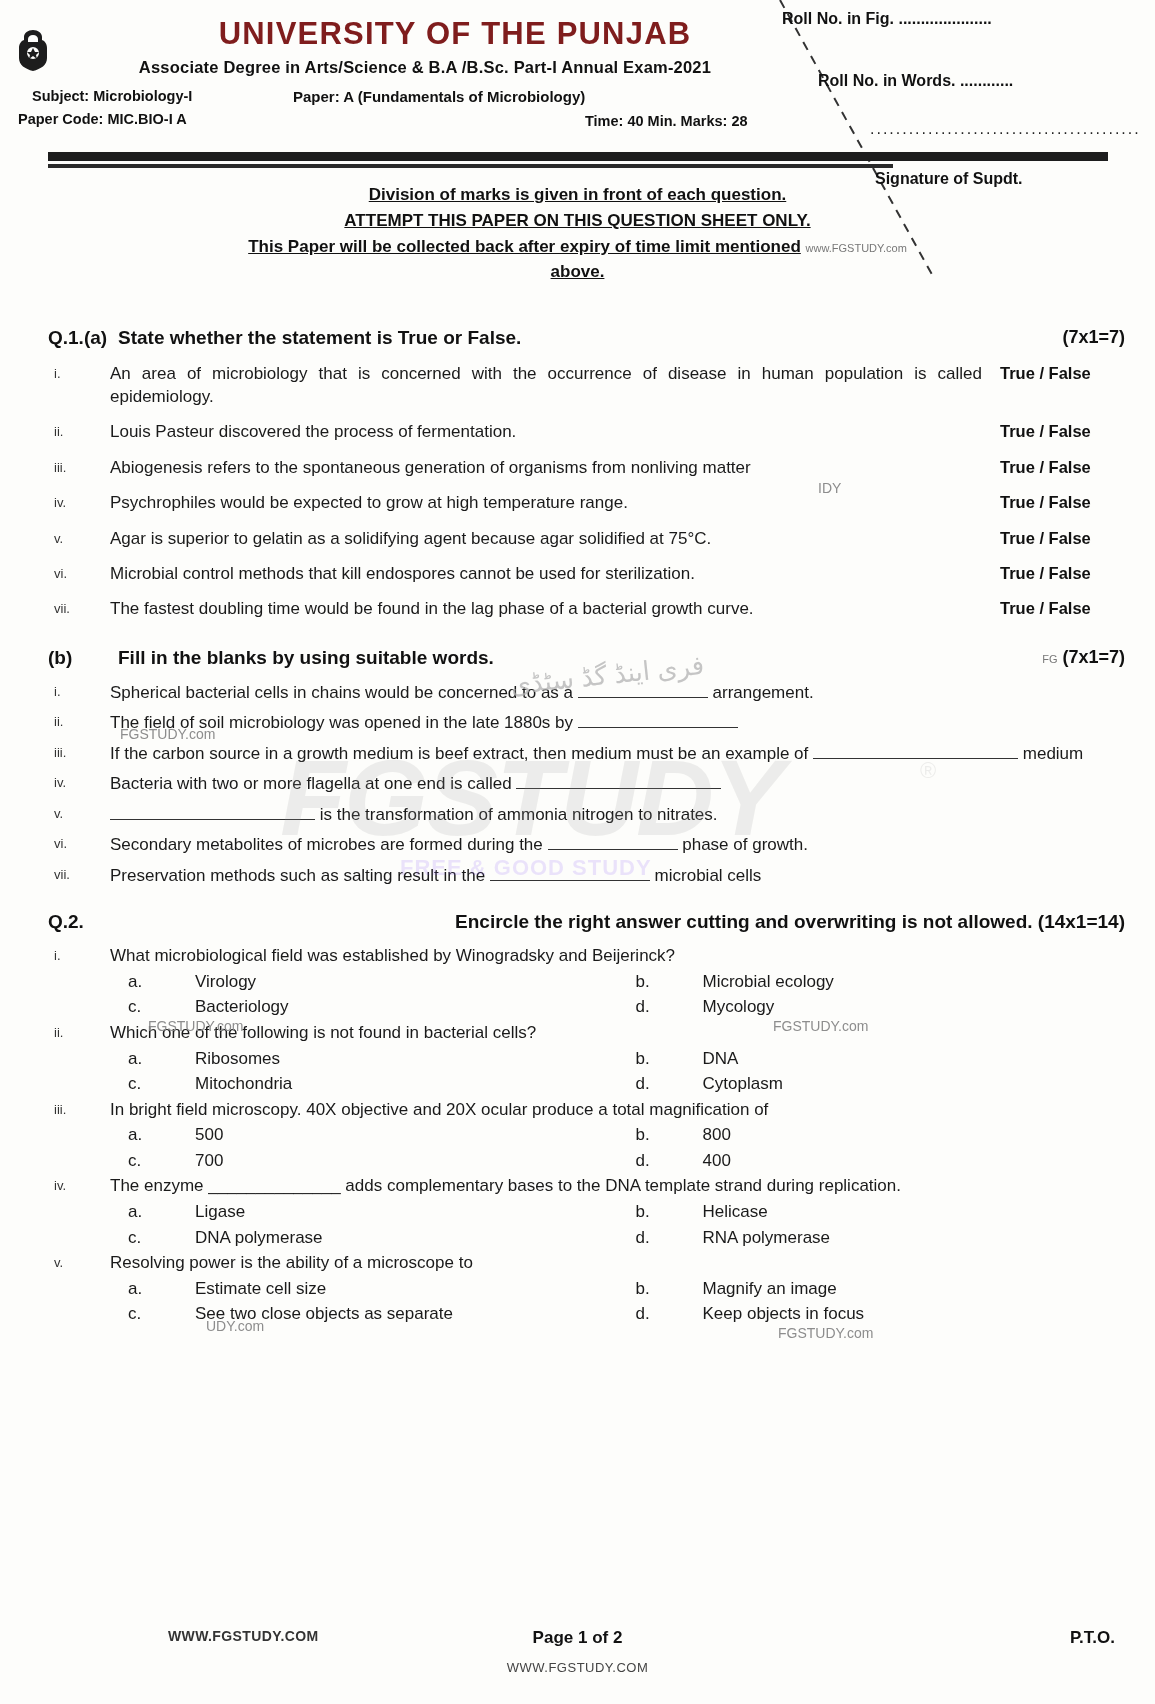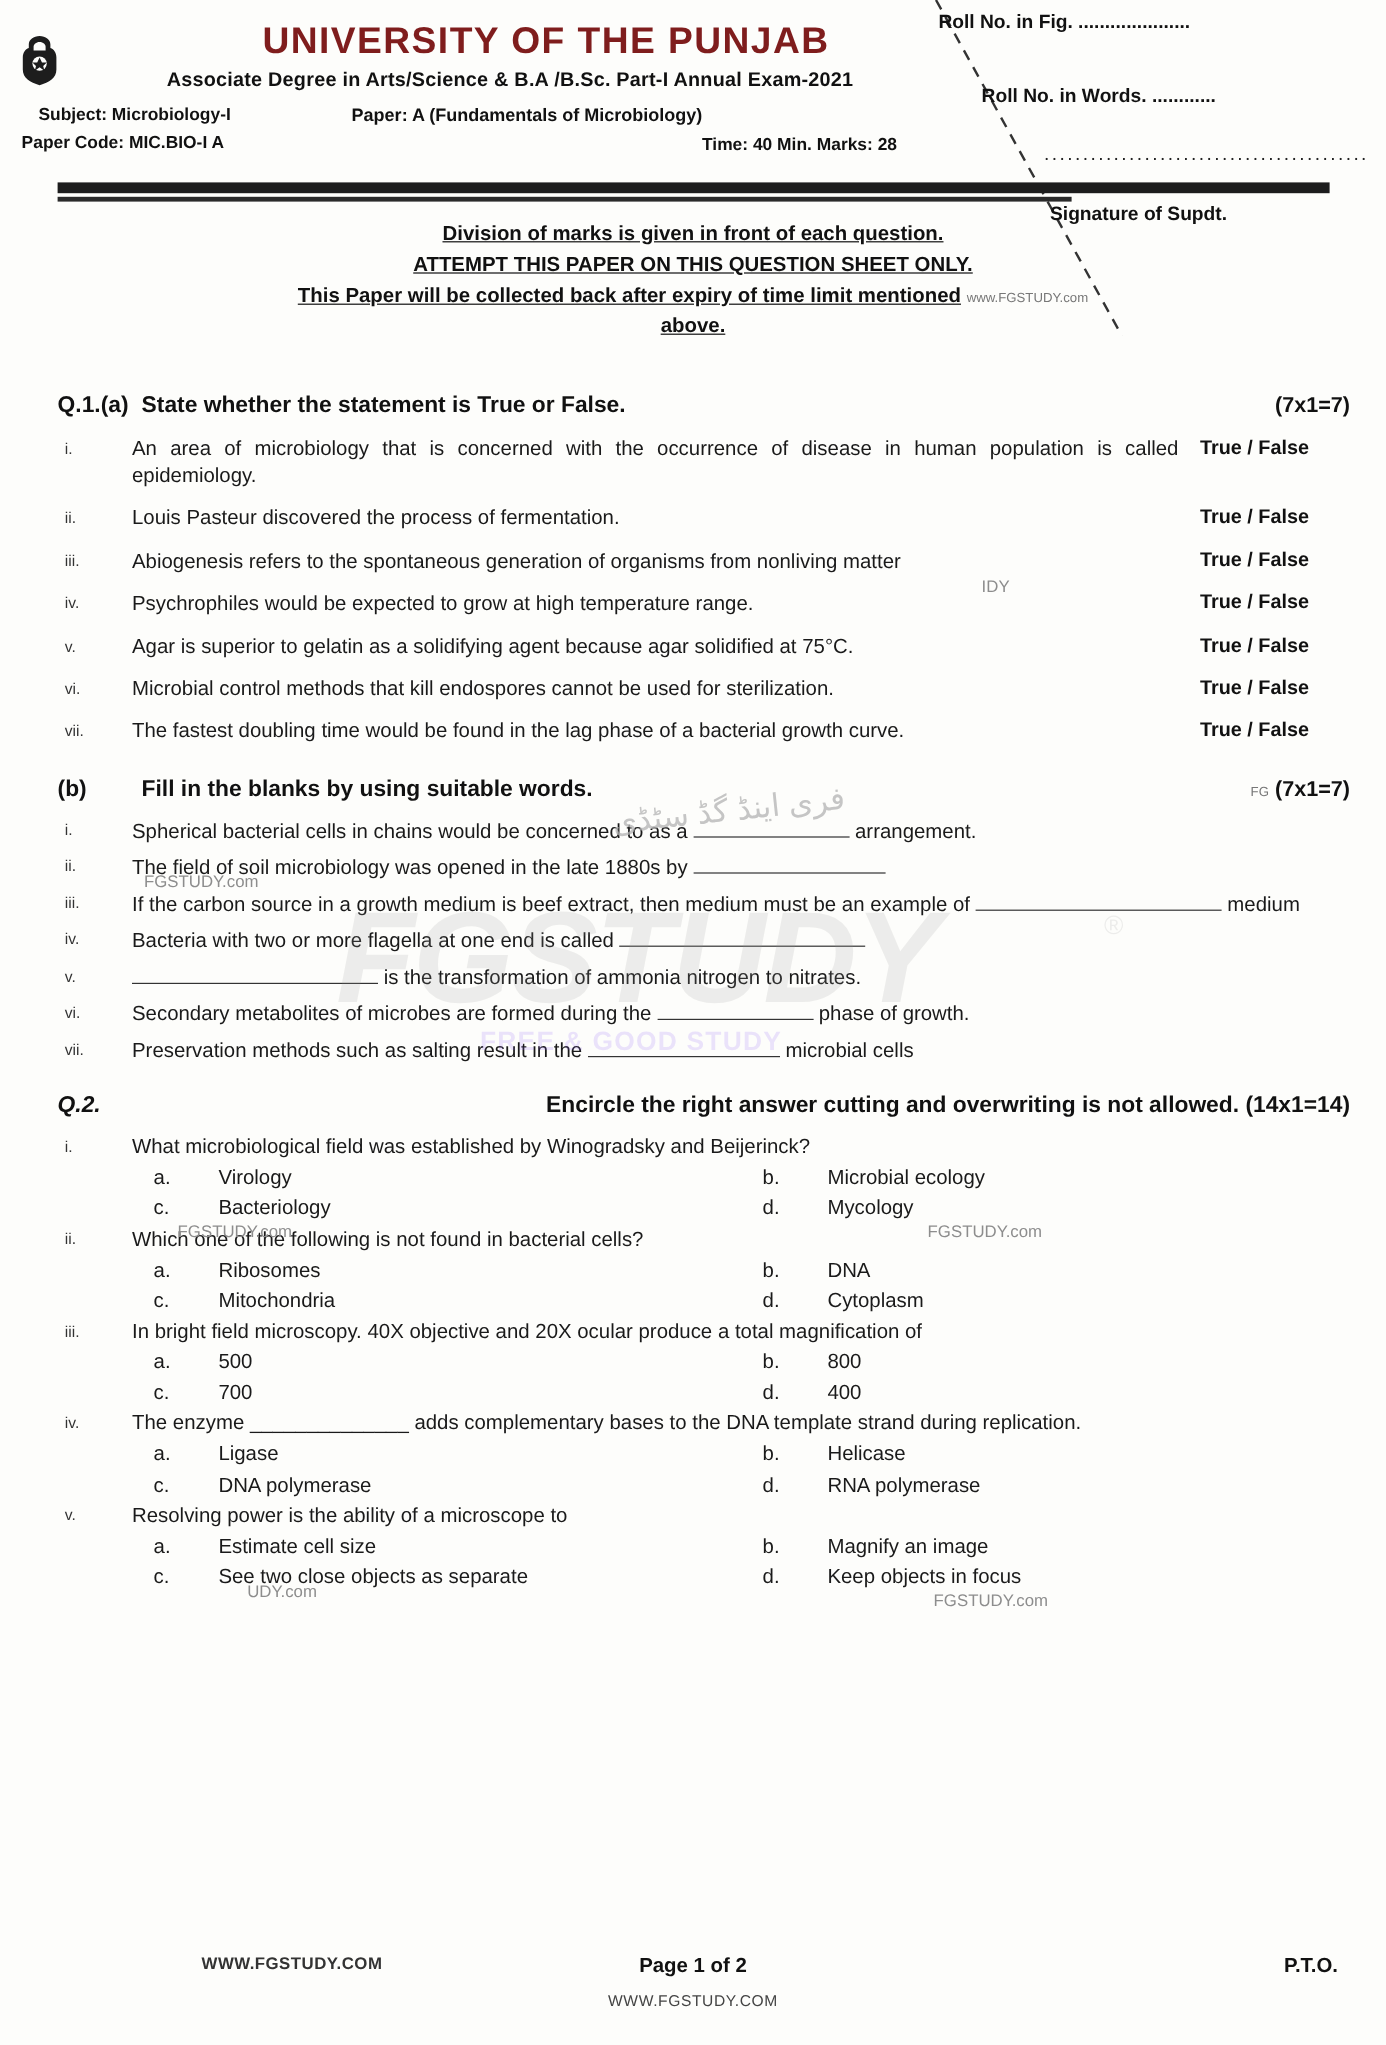--- a/index.html
+++ b/index.html
@@ -223,21 +223,21 @@
   .b-lg { width: 160px; }
   .b-xl { width: 205px; }
 
   .mcq-head {
     display: flex;
     align-items: flex-start;
     margin-top: 24px;
     font-size: 19px;
     font-weight: bold;
   }
-  .mcq-head .qno { width: 70px; flex: none; font-style: italic; }
+  .mcq-head .qno { width: 70px; flex: none; }
   .mcq-head .qtext { flex: 1; text-align: right; }
 
   .mcq-list { margin-top: 12px; }
   .mcq {
     display: flex;
     align-items: flex-start;
     margin-bottom: 2px;
   }
   .mcq .rn {
     width: 62px; flex: none;
@@ -260,21 +260,21 @@
     margin-top: 1px;
   }
   .opt {
     width: 50%;
     display: flex;
     font-size: 17px;
     line-height: 1.5;
     color: #1a1a1a;
   }
   .opt .lab { width: 72px; flex: none; padding-left: 18px; }
-  .opt .val { flex: 1; }
+  .opt .val { flex: 1; margin-left: 13px; }
 
   
   .footer {
     position: absolute;
     left: 0; right: 0;
     bottom: 26px;
     height: 50px;
   }
   .footer .fl {
     position: absolute;

